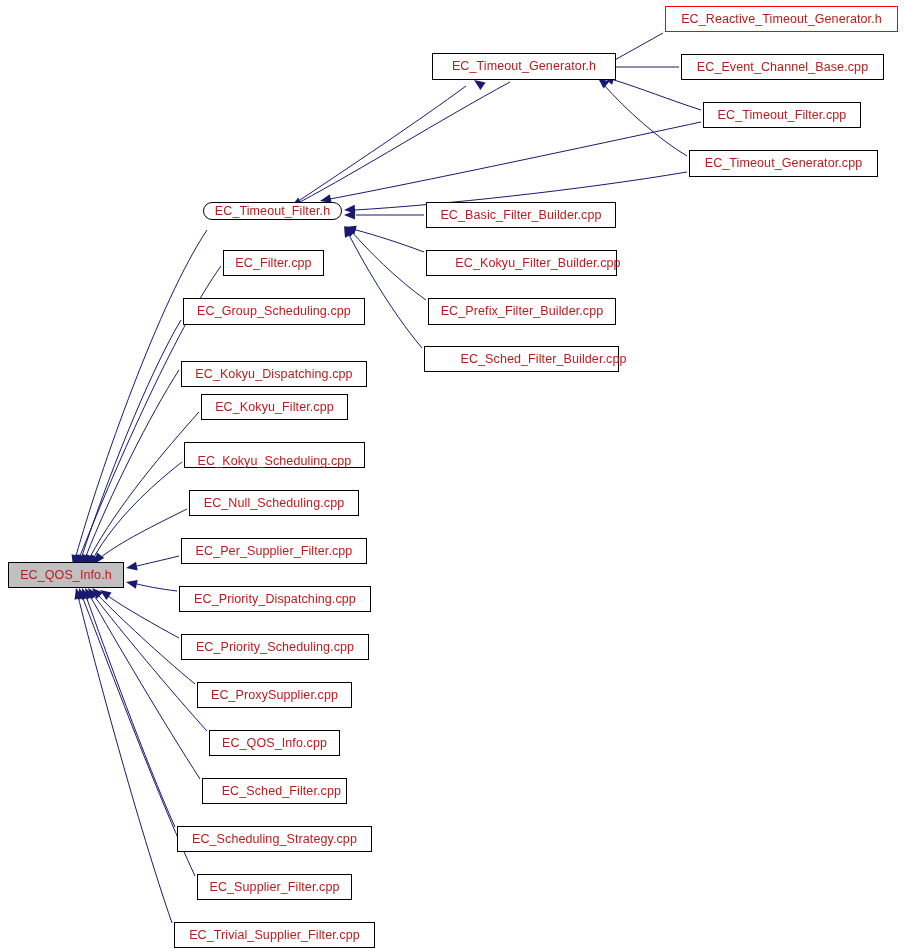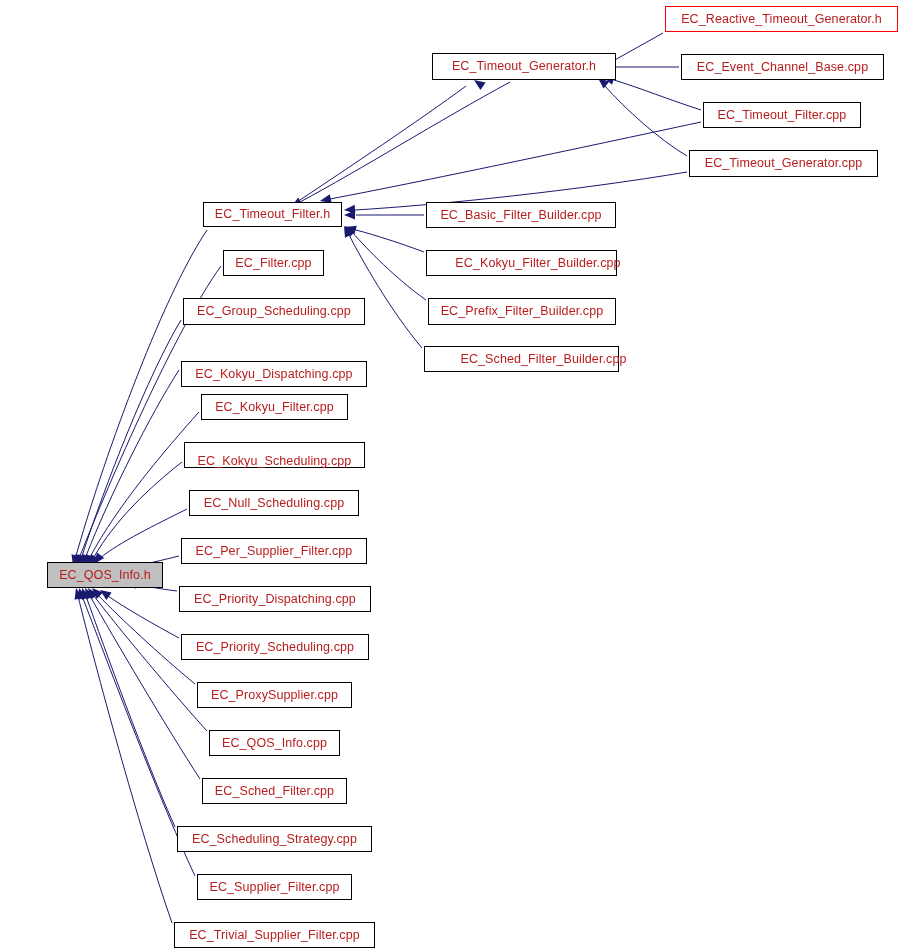--- a/index.html
+++ b/index.html
@@ -46,21 +46,20 @@
     font-size: 12.5px;
     line-height: 1;
     color: #b91c1c;
     white-space: nowrap;
     letter-spacing: 0.1px;
     cursor: pointer;
   }
   .graph-node.focus-node {
     background: #c0c0c0;
     border: 1px solid #000000;
-    margin-left: 39px;
   }
   .graph-node.highlight-node {
     border: 1px solid #ff0000;
   }
   .node-label {
     display: block;
     padding: 0 5px;
   }
 </style>
 </head>
@@ -136,21 +135,21 @@
       </div>
       <div class="graph-node" title="EC_Event_Channel_Base.cpp" style="left: 681px; top: 54px; width: 203px; height: 26px;">
         <span class="node-label">EC_Event_Channel_Base.cpp</span>
       </div>
       <div class="graph-node" title="EC_Timeout_Filter.cpp" style="left: 703px; top: 102px; width: 158px; height: 26px;">
         <span class="node-label">EC_Timeout_Filter.cpp</span>
       </div>
       <div class="graph-node" title="EC_Timeout_Generator.cpp" style="left: 689px; top: 150px; width: 189px; height: 27px;">
         <span class="node-label">EC_Timeout_Generator.cpp</span>
       </div>
-      <div class="graph-node" title="EC_Timeout_Filter.h" style="left: 203px; top: 202px; width: 139px; height: 25px;">
+      <div class="graph-node" title="EC_Timeout_Filter.h" style="left: 203px; top: 202px; width: 139px; height: 18px; border-radius: 10px;">
         <span class="node-label">EC_Timeout_Filter.h</span>
       </div>
       <div class="graph-node" title="EC_Basic_Filter_Builder.cpp" style="left: 426px; top: 202px; width: 190px; height: 26px;">
         <span class="node-label">EC_Basic_Filter_Builder.cpp</span>
       </div>
       <div class="graph-node" title="EC_Filter.cpp" style="left: 223px; top: 250px; width: 101px; height: 26px;">
         <span class="node-label">EC_Filter.cpp</span>
       </div>
       <div class="graph-node" title="EC_Kokyu_Filter_Builder.cpp" style="left: 426px; top: 250px; width: 191px; height: 26px; padding-left: 33px;">
         <span class="node-label">EC_Kokyu_Filter_Builder.cpp</span>
@@ -187,21 +186,21 @@
       </div>
       <div class="graph-node" title="EC_Priority_Scheduling.cpp" style="left: 181px; top: 634px; width: 188px; height: 26px;">
         <span class="node-label">EC_Priority_Scheduling.cpp</span>
       </div>
       <div class="graph-node" title="EC_ProxySupplier.cpp" style="left: 197px; top: 682px; width: 155px; height: 26px;">
         <span class="node-label">EC_ProxySupplier.cpp</span>
       </div>
       <div class="graph-node" title="EC_QOS_Info.cpp" style="left: 209px; top: 730px; width: 131px; height: 26px;">
         <span class="node-label">EC_QOS_Info.cpp</span>
       </div>
-      <div class="graph-node" title="EC_Sched_Filter.cpp" style="left: 202px; top: 778px; width: 145px; height: 26px;">
+      <div class="graph-node" title="EC_Sched_Filter.cpp" style="left: 202px; top: 778px; width: 145px; height: 26px; justify-content: flex-end;">
         <span class="node-label">EC_Sched_Filter.cpp</span>
       </div>
       <div class="graph-node" title="EC_Scheduling_Strategy.cpp" style="left: 177px; top: 826px; width: 195px; height: 26px;">
         <span class="node-label">EC_Scheduling_Strategy.cpp</span>
       </div>
       <div class="graph-node" title="EC_Supplier_Filter.cpp" style="left: 197px; top: 874px; width: 155px; height: 26px;">
         <span class="node-label">EC_Supplier_Filter.cpp</span>
       </div>
       <div class="graph-node" title="EC_Trivial_Supplier_Filter.cpp" style="left: 174px; top: 922px; width: 201px; height: 26px;">
         <span class="node-label">EC_Trivial_Supplier_Filter.cpp</span>

